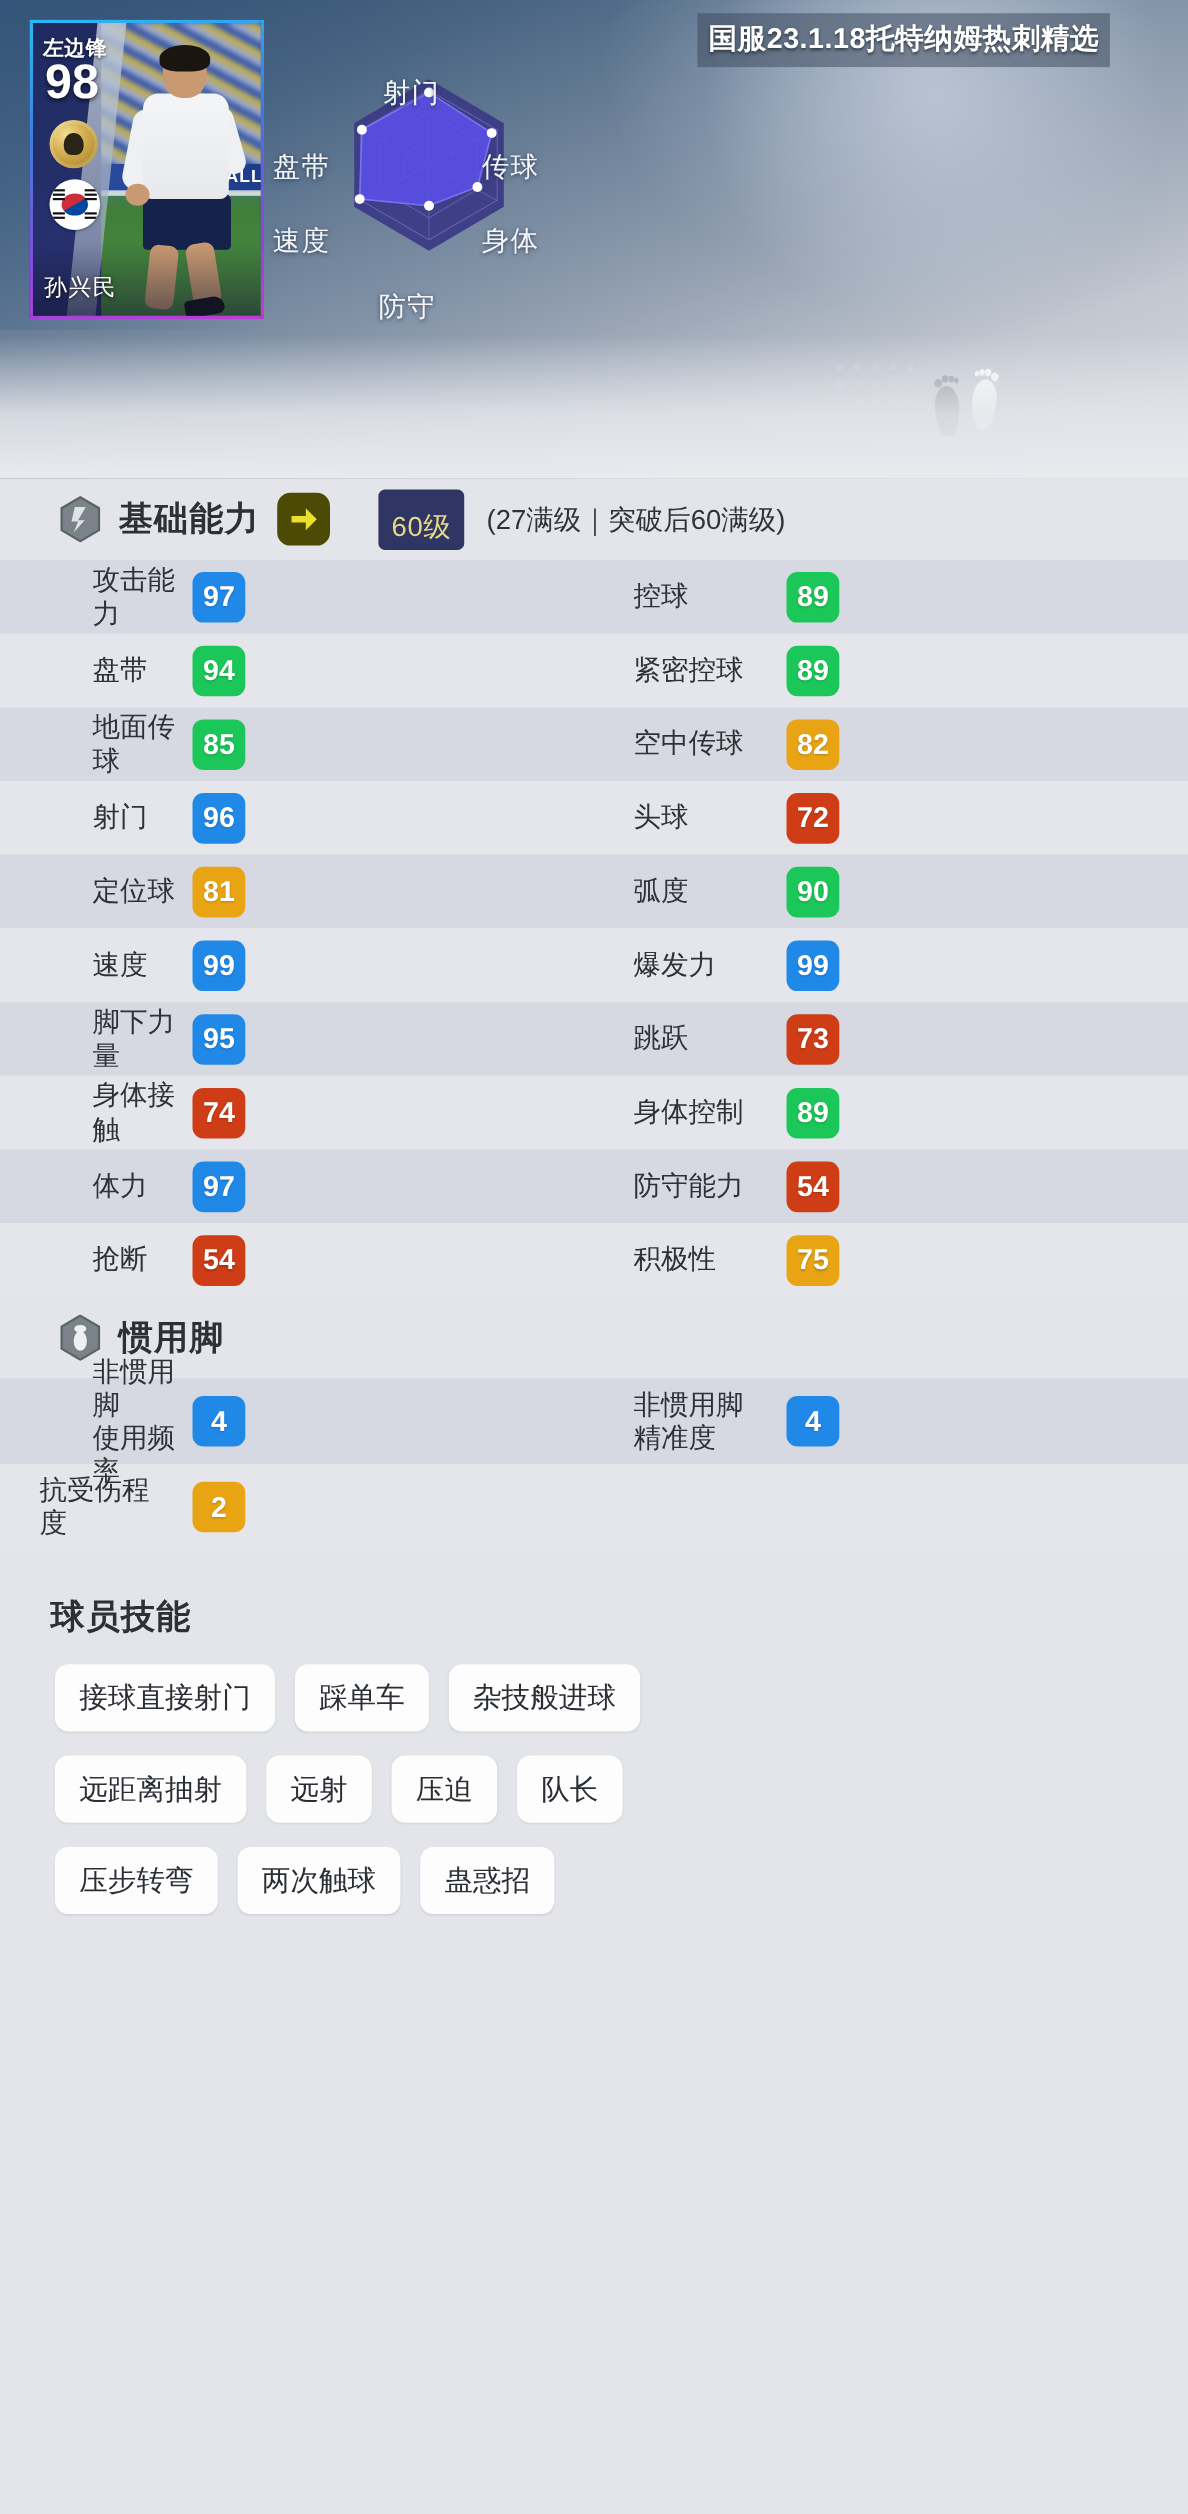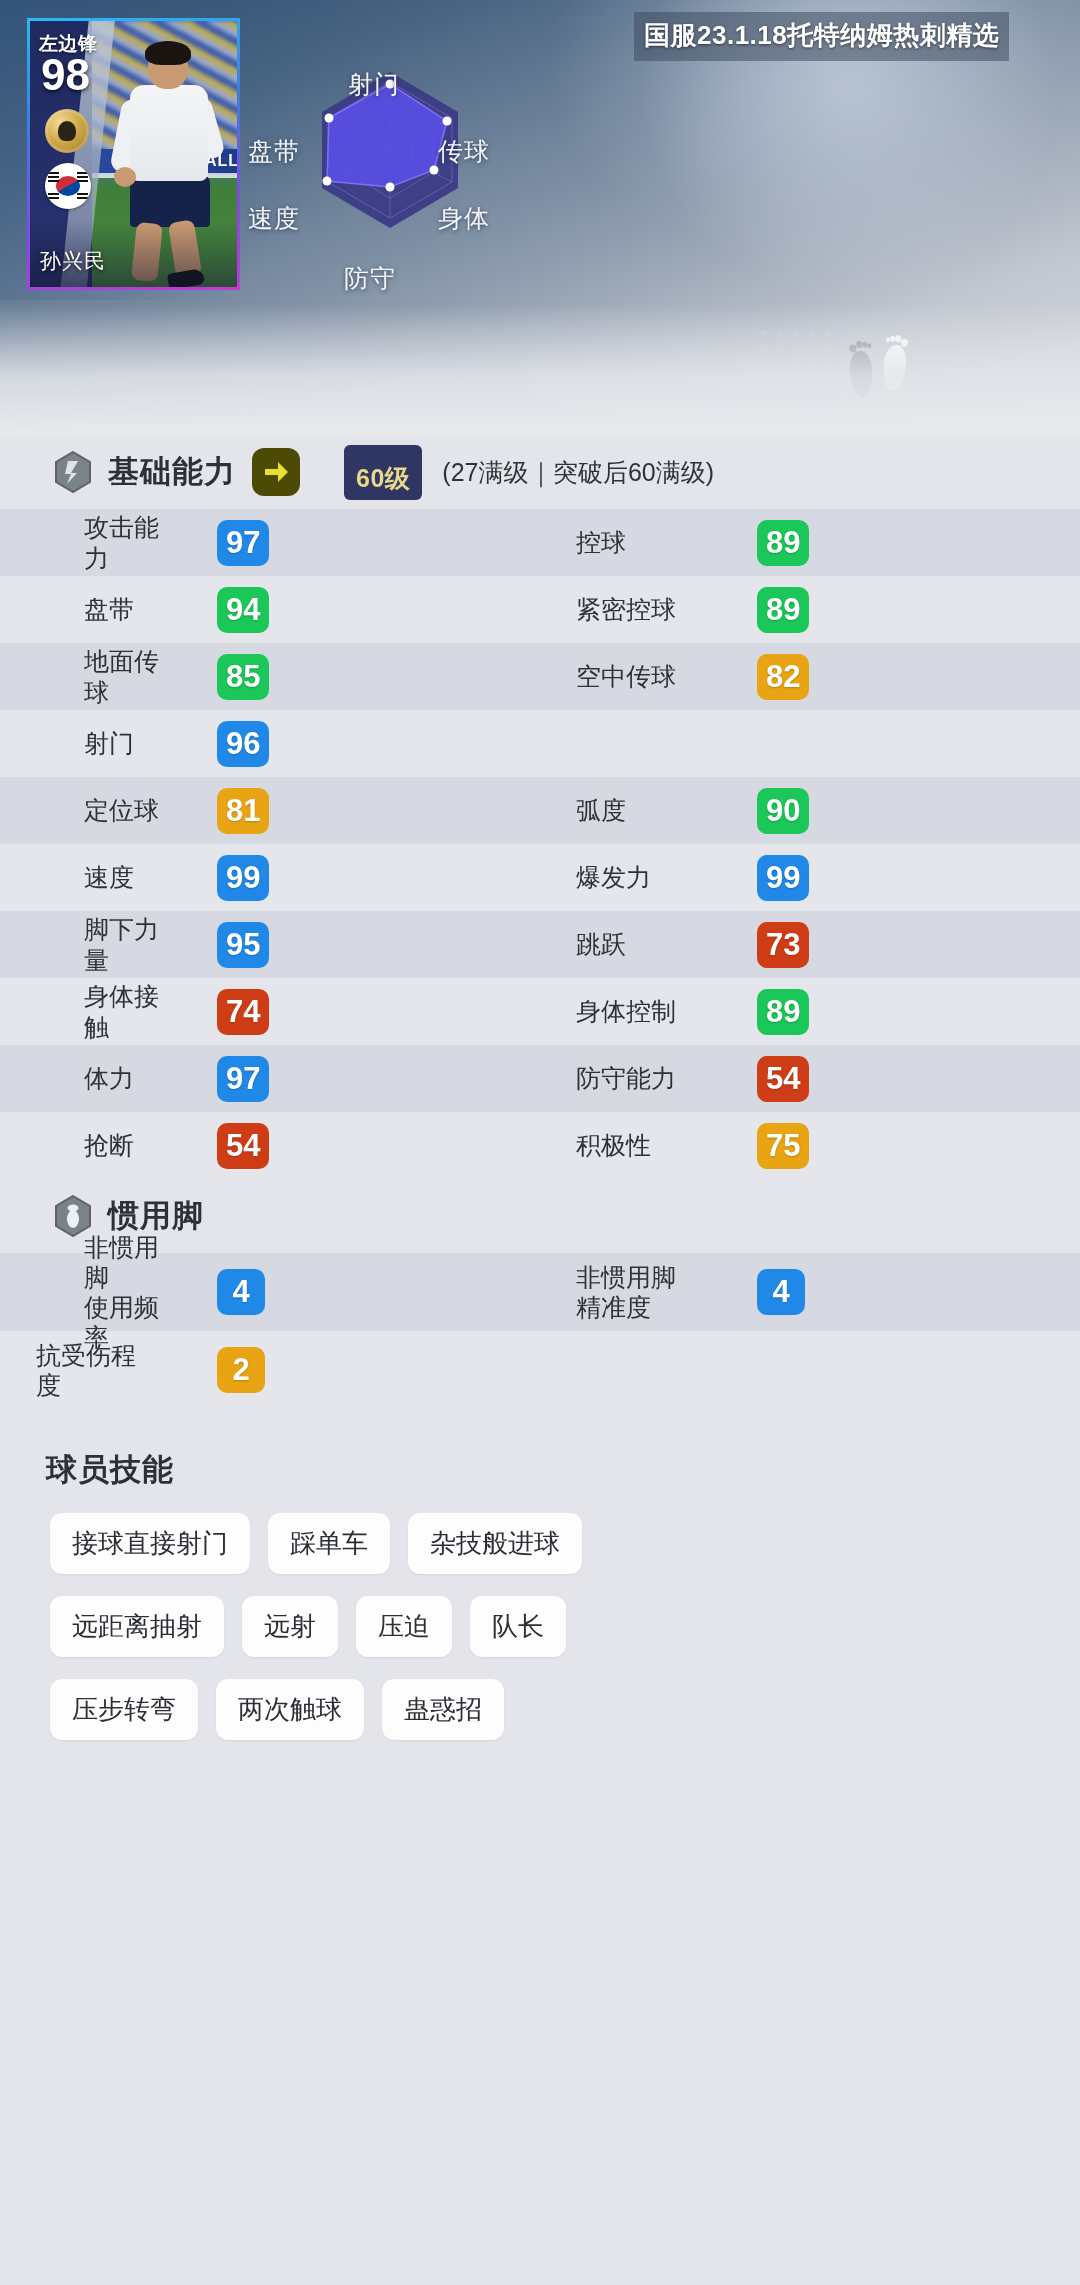--- a/index.html
+++ b/index.html
@@ -196,44 +196,43 @@
   }
   .hex svg { display:block; }
   .sec-title { font-size:31px; font-weight:bold; color:#2d3136; letter-spacing:1px; }
   .arrow-badge {
     width:48px; height:48px; border-radius:12px;
     background:#4d4a05; display:flex; align-items:center; justify-content:center;
     flex:0 0 auto;
   }
   .arrow-badge svg { display:block; }
   .lvl-badge {
-    background:#2f3663; color:#e8d98a; font-weight:bold;
+    background:#2f3663; color:#e8d98a; font-weight:normal;
     font-size:25px; padding:17px 12px 5px; border-radius:6px; letter-spacing:.5px;
     margin-left:28px; flex:0 0 auto;
   }
   .lvl-note { font-size:25px; color:#2f3338; margin-left:4px; white-space:nowrap; }
 
   .rows { width:1080px; }
   .row {
     display:flex; align-items:center; height:67px;
   }
   .row.odd  { background:#d6d9e1; }
   .row.even { background:#e4e6ec; }
   .cell { display:flex; align-items:center; width:50%; }
   .cell .lbl {
     width:175px; padding-left:84px; font-size:25px; color:#2e3237; line-height:1.22;
   }
   .cell.right .lbl { padding-left:36px; }
   .val {
     min-width:48px; height:46px; border-radius:10px;
     display:flex; align-items:center; justify-content:center;
-    color:#fff; font-size:31px; font-weight:bold;
+    color:#fff; font-size:26px; font-weight:bold;
     text-shadow: 0 1px 2px rgba(0,0,0,.22);
     padding:0 9px;
-    margin-left:42px;
   }
   .v-blue   { background:#2089e8; }
   .v-green  { background:#1bc759; }
   .v-orange { background:#e8a413; }
   .v-red    { background:#cf3d16; }
 
   .row.tall { height:78px; }
   .row.tall .cell .lbl { line-height:1.2; }
 
   
@@ -415,20 +414,24 @@
       <div class="cell right">
         <div class="lbl">空中传球</div>
         <div class="val v-orange">82</div>
       </div>
     </div>
     <div class="row even">
       <div class="cell left">
         <div class="lbl">射门</div>
         <div class="val v-blue">96</div>
       </div>
+      <div class="cell right">
+        <div class="lbl">头球</div>
+        <div class="val v-red">72</div>
+      </div>
     </div>
     <div class="row odd">
       <div class="cell left">
         <div class="lbl">定位球</div>
         <div class="val v-orange">81</div>
       </div>
       <div class="cell right">
         <div class="lbl">弧度</div>
         <div class="val v-green">90</div>
       </div>

